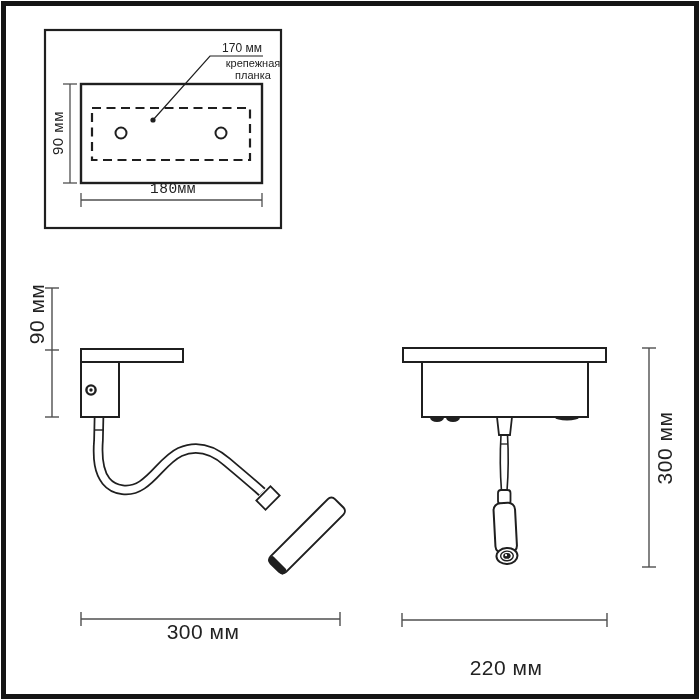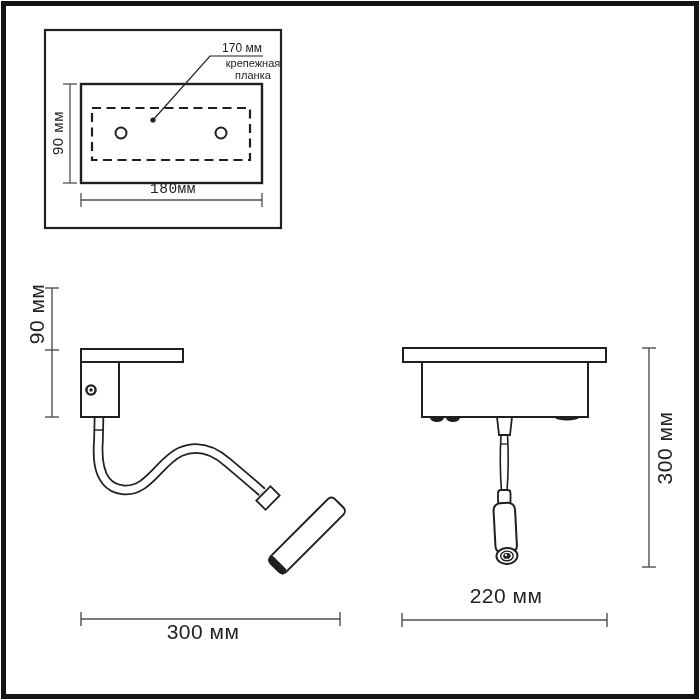--- a/index.html
+++ b/index.html
@@ -123,15 +123,15 @@
   <div class="lbl rot f15" style="left:58px;top:133px;">90 мм</div>
 
   <div class="lbl f14" style="left:173px;top:190px;">180мм</div>
 
   <div class="lbl rot f21" style="left:37px;top:314px;">90 мм</div>
 
   <div class="lbl f21" style="left:203px;top:632px;">300 мм</div>
 
   <div class="lbl rot f21" style="left:665px;top:448px;">300 мм</div>
 
-  <div class="lbl f21" style="left:506px;top:596px;">220 мм</div>
+  <div class="lbl f21" style="left:506px;top:668px;">220 мм</div>
 
 </div>
 
 </body></html>

